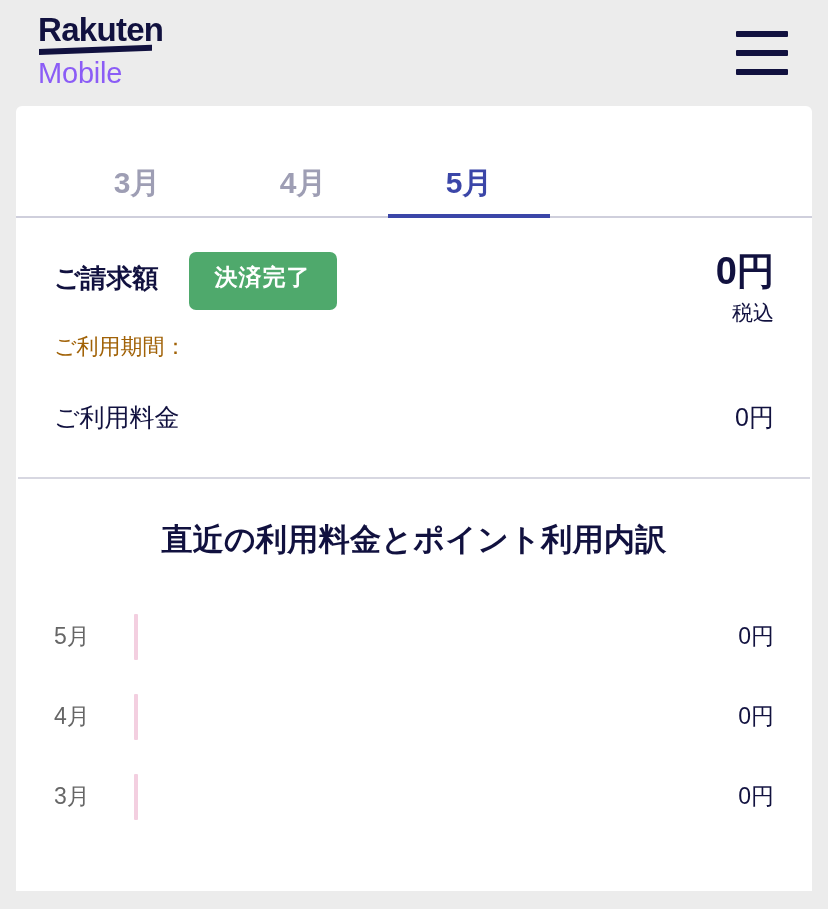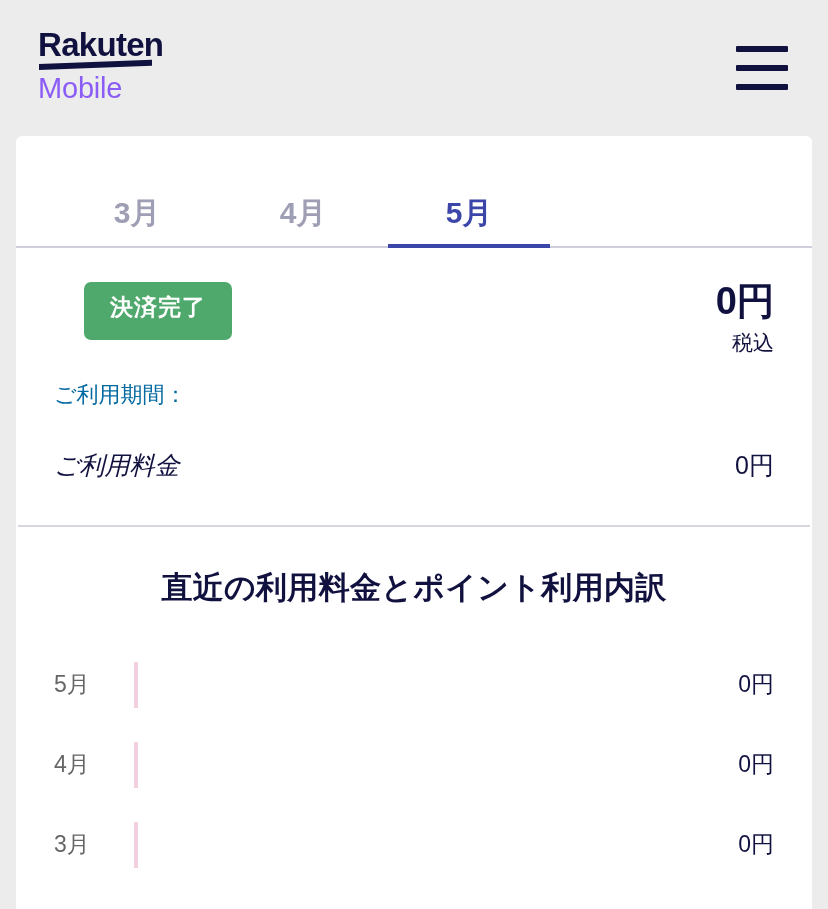--- a/index.html
+++ b/index.html
@@ -12,21 +12,21 @@
     overflow: hidden;
     background: #ececec;
     font-family: "Liberation Sans", "DejaVu Sans", sans-serif;
     color: #101040;
     -webkit-font-smoothing: antialiased;
   }
 
   
   .site-header {
     position: relative;
-    height: 136px;
+    height: 106px;
     background: #ececec;
     box-sizing: border-box;
     padding: 0 34px 0 38px;
     display: flex;
     align-items: center;
     justify-content: space-between;
   }
   .brand {
     display: block;
     line-height: 1;
@@ -161,39 +161,38 @@
     display: block;
     letter-spacing: -0.5px;
   }
   .bill-tax {
     display: block;
     font-size: 21px;
     color: #11113f;
     margin-top: 12px;
   }
   .period {
-    margin-top: 26px;
+    margin-top: 8px;
     font-size: 22px;
-    color: #0369a1;
+    color: #a16207;
     line-height: 1.45;
   }
   .period-line {
     display: block;
   }
   .fee-row {
     display: flex;
     align-items: baseline;
     justify-content: space-between;
     padding: 38px 38px 0 38px;
     box-sizing: border-box;
   }
   .fee-name {
     font-size: 25px;
     color: #11113f;
-    font-style: italic;
   }
   .fee-value {
     font-size: 25px;
     color: #11113f;
   }
   .section-divider {
     margin: 43px 2px 0 2px;
     height: 2px;
     background: #d7d7e1;
   }
@@ -264,20 +263,21 @@
   <div class="card">
 
     <nav class="tabs">
       <div class="tab">3月</div>
       <div class="tab">4月</div>
       <div class="tab active">5月</div>
     </nav>
 
     <section class="bill-section">
       <div class="bill-top">
+        <span class="bill-label">ご請求額</span>
         <span class="status-badge">決済完了</span>
         <span class="bill-amount-wrap">
           <span class="bill-amount">0円</span>
           <span class="bill-tax">税込</span>
         </span>
       </div>
       <div class="period">
         <span class="period-line">ご利用期間：</span>
       </div>
     </section>

